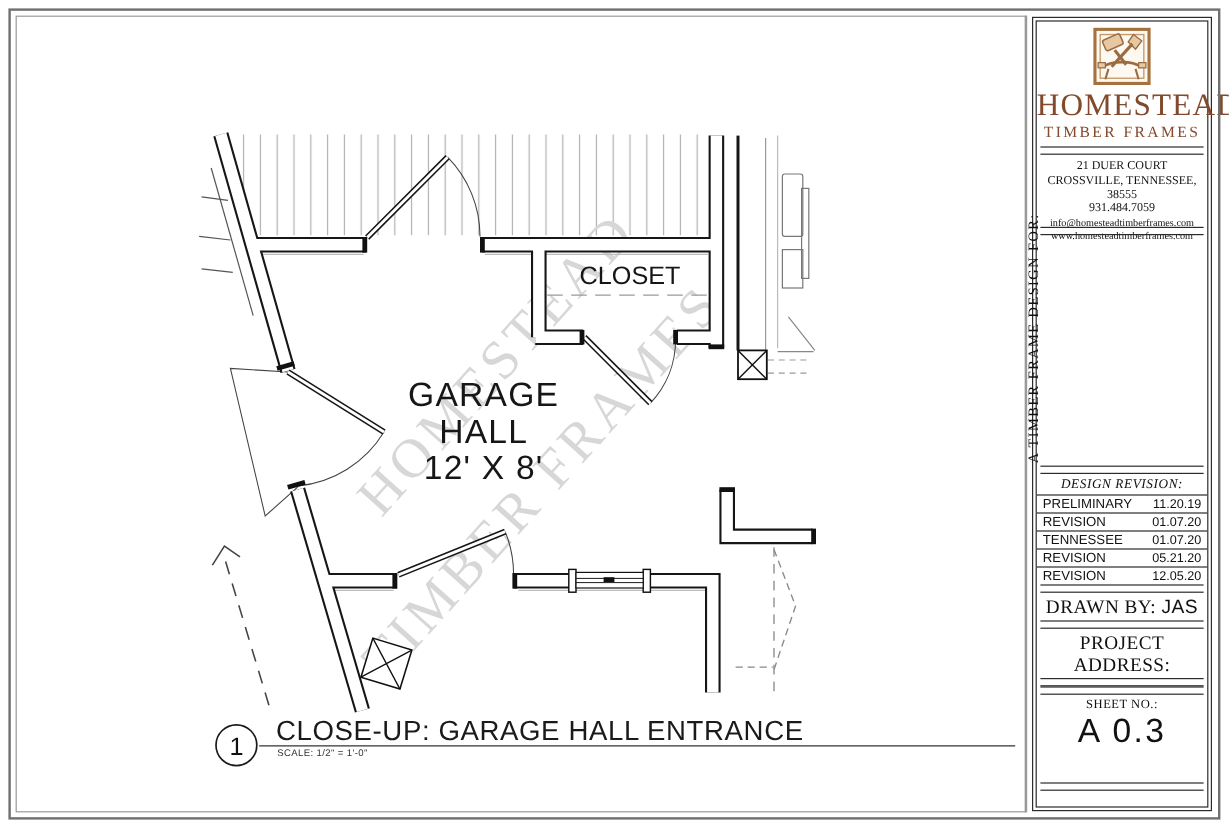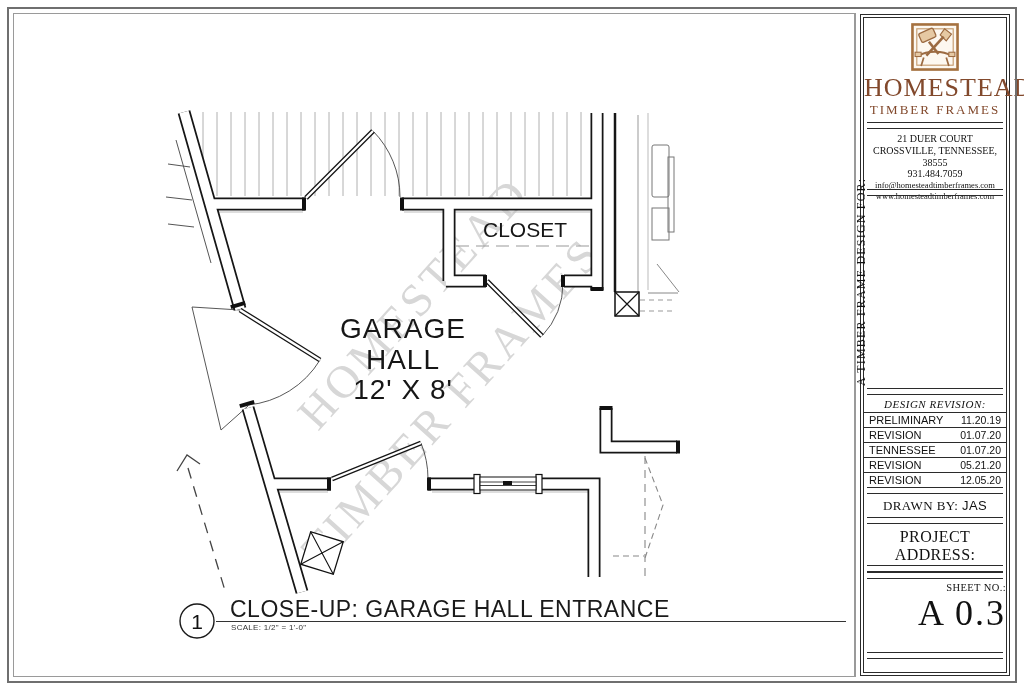--- a/index.html
+++ b/index.html
@@ -29,27 +29,27 @@
   .s-designfor{height:192px;position:relative;}
   .vert{position:absolute;left:5px;bottom:2px;transform-origin:0 100%;
         transform:rotate(-90deg);white-space:nowrap;font-size:12px;letter-spacing:1.2px;}
   .s-rev{}
   .rev-head{font-size:11px;padding:3px 0 2px;border-bottom:1px solid #2b2b2b;letter-spacing:.5px;font-style:italic;}
   .rev-row{display:flex;justify-content:space-between;align-items:center;height:14px;
         font-family:"Liberation Sans", sans-serif;font-size:11px;
         padding:0 5px;border-bottom:1px solid #2b2b2b;}
   .rev-row:last-child{border-bottom:none;}
   .rev-row .rd{font-size:10.5px;text-align:right;}
-  .s-drawnby{height:19px;padding-top:4px;font-size:13px;letter-spacing:.4px;}
+  .s-drawnby{height:19px;padding-top:4px;font-size:16px;letter-spacing:.4px;}
   .s-drawnby .sans{font-family:"Liberation Sans", sans-serif;}
   .s-project{height:37px;padding-top:4px;font-size:16px;letter-spacing:.4px;}
   .s-status{height:29px;padding-top:5px;font-size:17px;letter-spacing:1.5px;}
-  .s-sheet{height:70px;padding-top:3px;text-align:right;}
+  .s-sheet{height:70px;padding-top:3px;}
   .sheet-label{font-size:10.5px;letter-spacing:.4px;}
-  .sheet-no{font-family:Liberation Serif, serif;font-size:36px;line-height:1.15;letter-spacing:2px;}
+  .sheet-no{font-family:Liberation Sans, sans-serif;font-size:28px;line-height:1.15;letter-spacing:2px;}
 </style>
 </head>
 <body>
 
 <svg class="plan" width="1024" height="690" viewBox="0 0 1024 690">
   <defs>
     <pattern id="vhatch" width="14" height="12" patternUnits="userSpaceOnUse">
       <path d="M7,0 V12" stroke="#b0b0b0" stroke-width="1"></path>
     </pattern>
   </defs>

